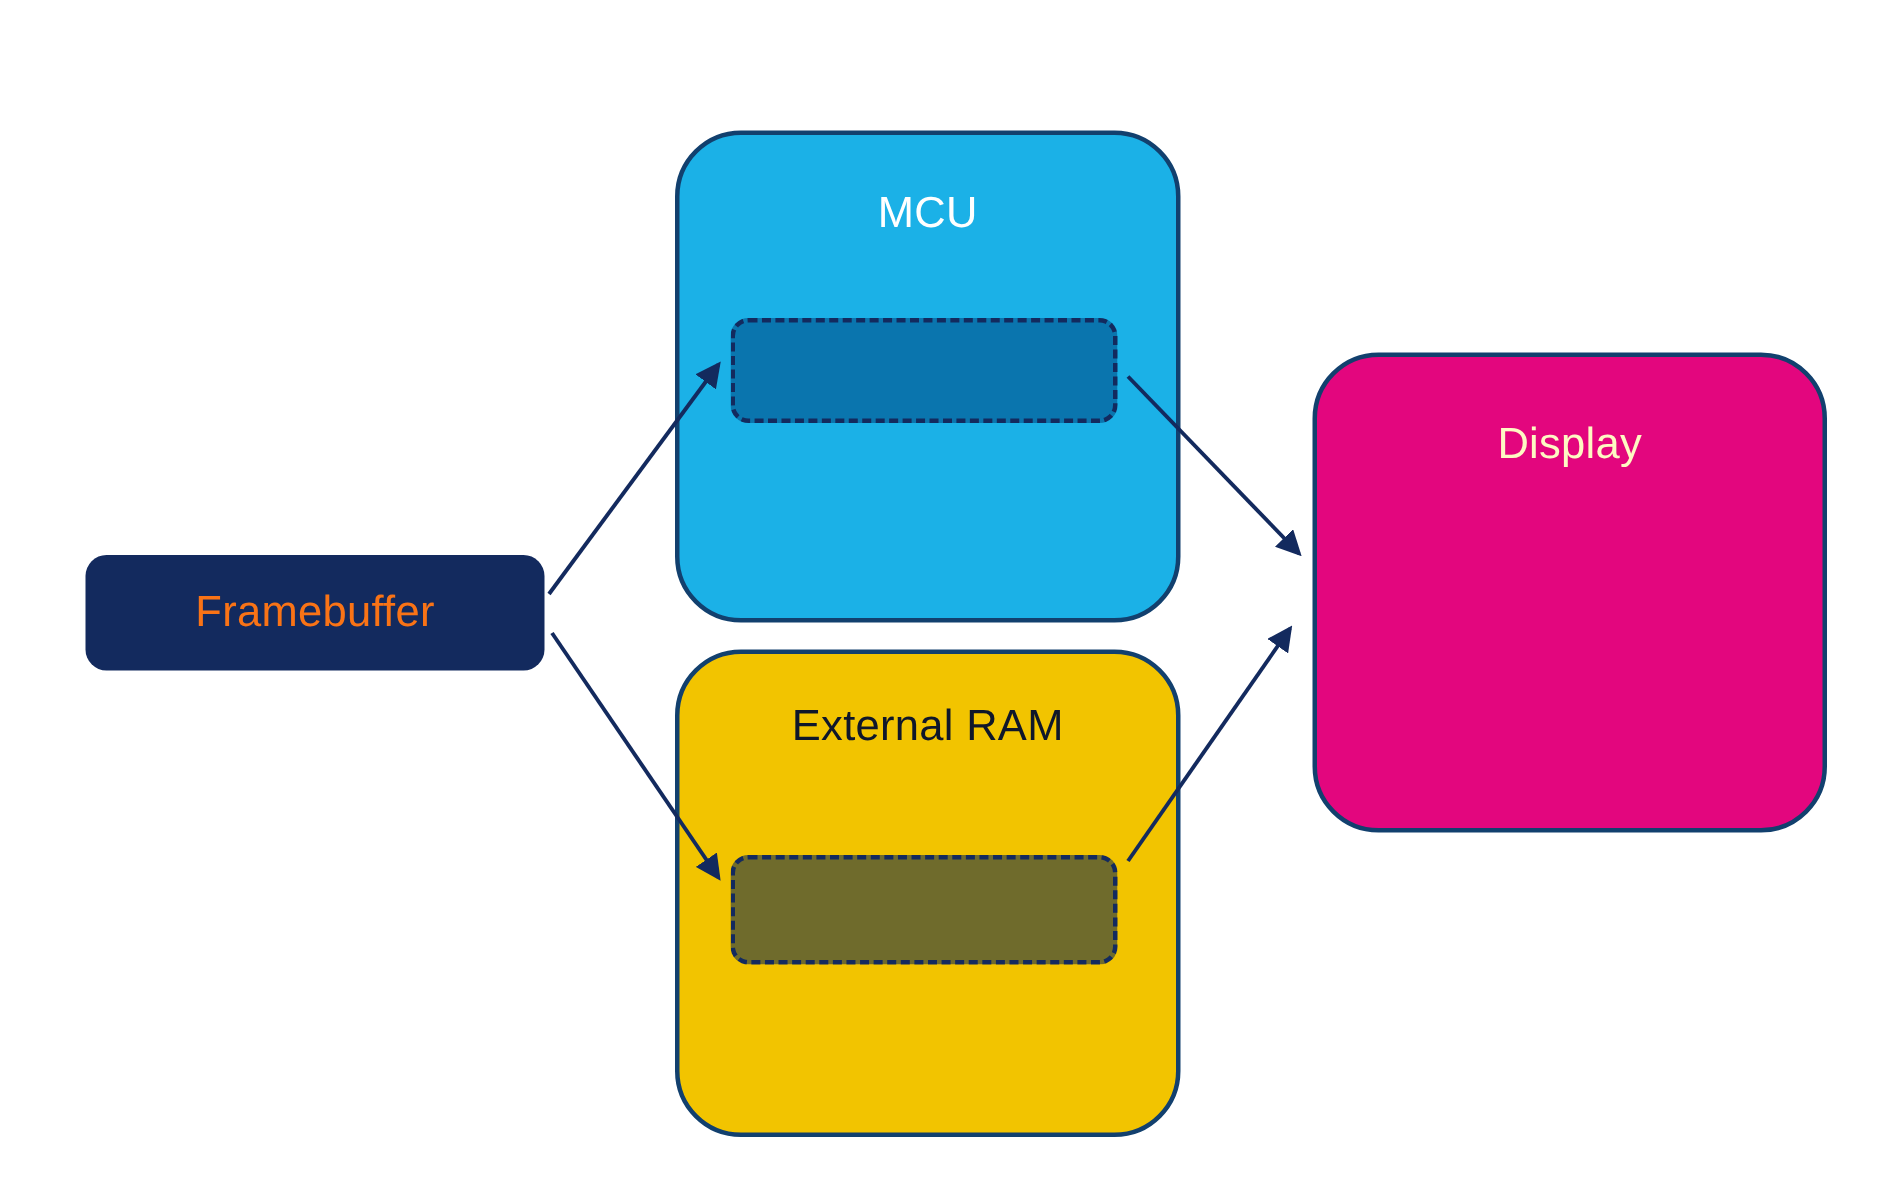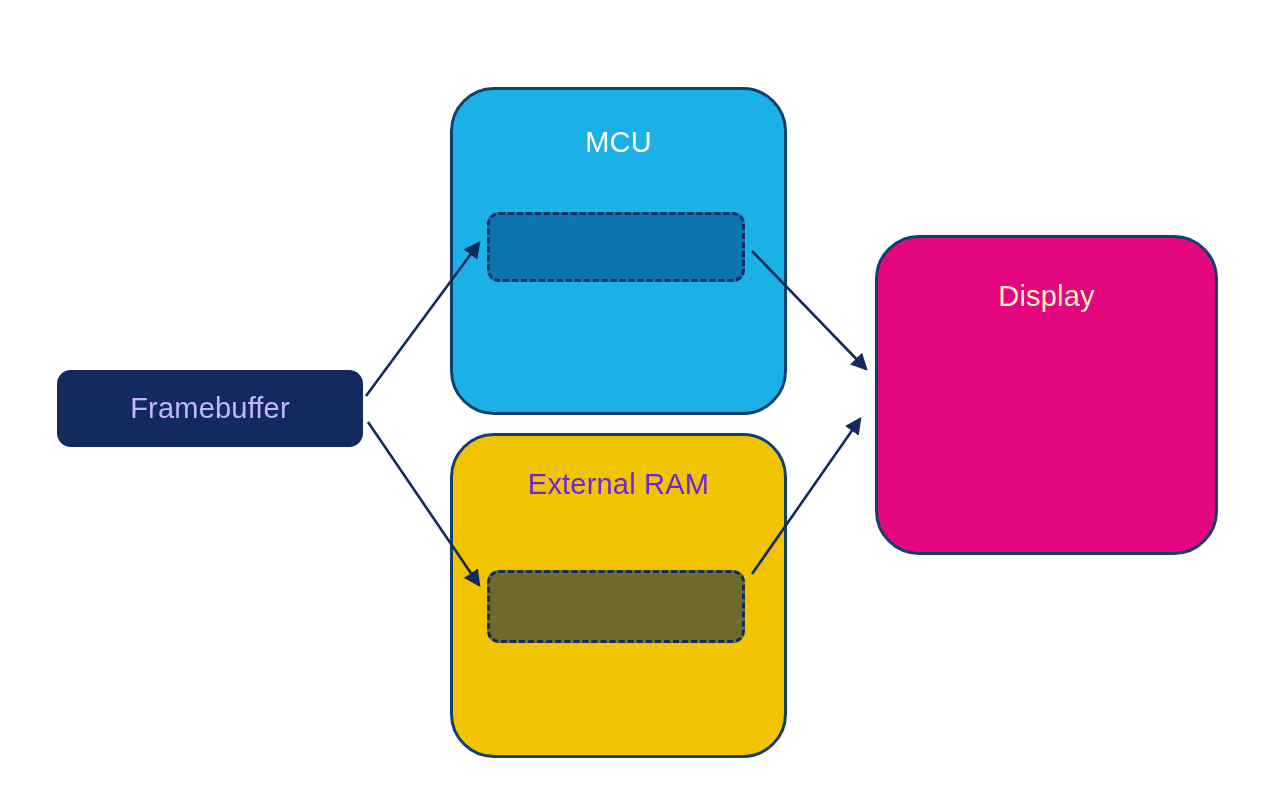--- a/index.html
+++ b/index.html
@@ -29,21 +29,21 @@
     left: 57px;
     top: 370px;
     width: 306px;
     height: 77px;
     background: #132A5E;
     border-radius: 14px;
     display: flex;
     align-items: center;
     justify-content: center;
   }
-  .framebuffer .node-label { color: #c4b5fd; }
+  .framebuffer .node-label { color: #f97316; }
 
   
   .mcu {
     left: 450px;
     top: 75px;
     width: 337px;
     height: 328px;
     background: #1BB1E7;
     border: 3px solid #12406E;
     border-radius: 44px;
@@ -78,21 +78,21 @@
     background: #F2C400;
     border: 3px solid #12406E;
     border-radius: 44px;
   }
   .external-ram .node-label {
     position: absolute;
     top: 32px;
     left: 0;
     width: 100%;
     text-align: center;
-    color: #6d28d9;
+    color: #0f172a;
   }
   .ram-buffer {
     position: absolute;
     left: 34px;
     top: 134px;
     width: 258px;
     height: 73px;
     background: #6F6B2C;
     border: 3px dashed #132A5E;
     border-radius: 12px;

